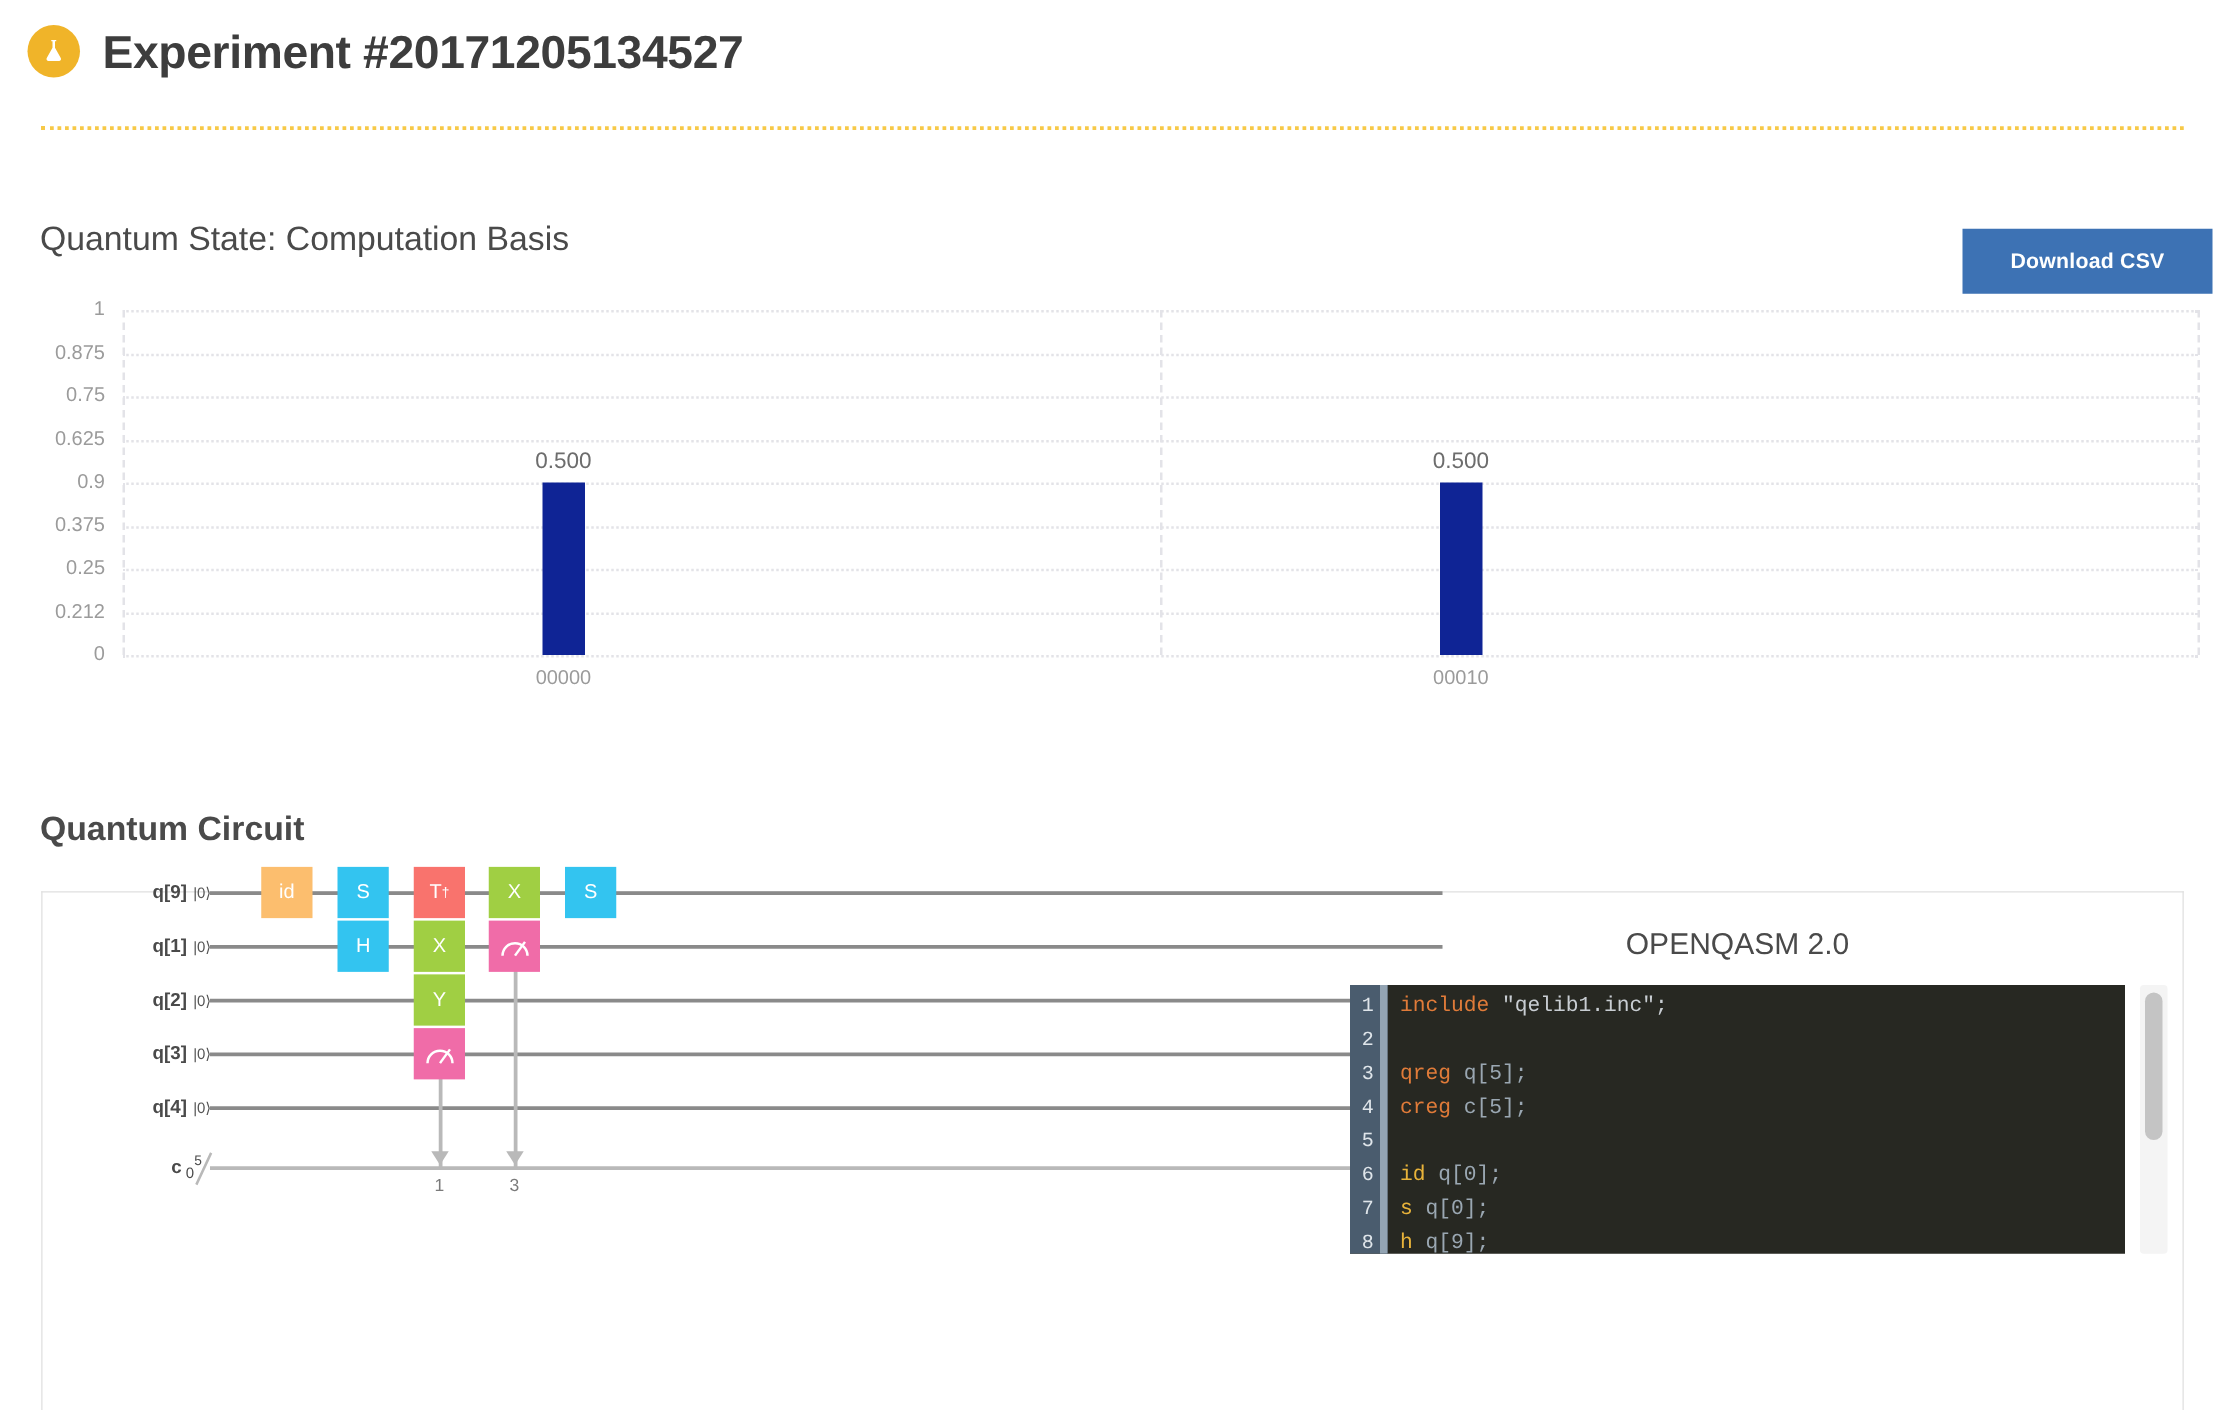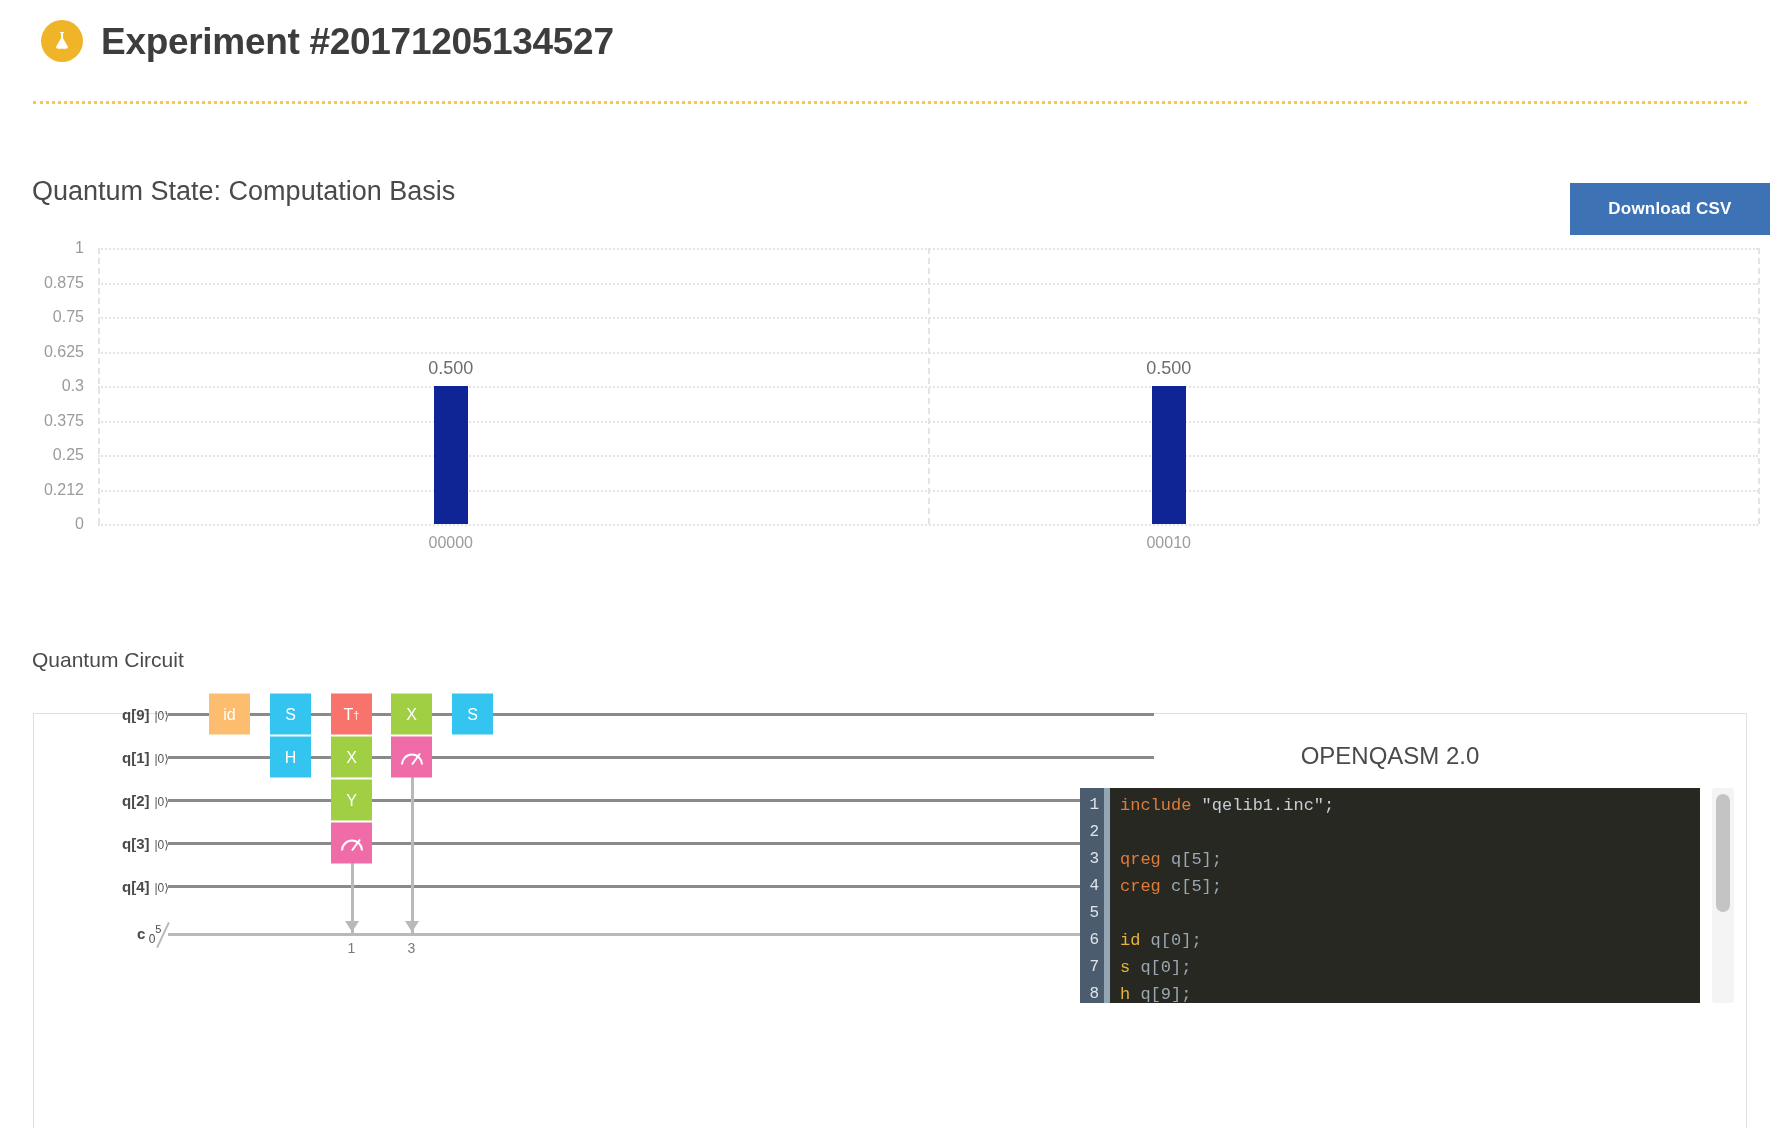--- a/index.html
+++ b/index.html
@@ -8,21 +8,21 @@
     width:1780px; height:1128px;
     background:#ffffff;
     font-family:"Liberation Sans", sans-serif;
     color:#3d3d3d;
     overflow:hidden;
     position:relative;
   }
 
   
   #header { position:absolute; left:0; top:0; width:1780px; height:110px; }
-  #exp-title-row { position:absolute; left:41px; top:20px; display:flex; align-items:center; gap:18px; }
+  #exp-title-row { position:absolute; left:22px; top:20px; display:flex; align-items:center; gap:18px; }
   #flask-badge {
     width:42px; height:42px; border-radius:50%;
     background:#f0b429; display:flex; align-items:center; justify-content:center;
   }
   #flask-badge svg { display:block; }
   #exp-title {
     font-size:37px; font-weight:bold; color:#3d3d3d;
     letter-spacing:-0.3px; white-space:nowrap; line-height:1;
   }
   #header-rule {
@@ -70,21 +70,21 @@
     transform:translateX(-50%);
   }
   .bar-xlabel {
     position:absolute; font-size:16px; color:#9b9b9b; white-space:nowrap;
     transform:translateX(-50%);
   }
 
   
   #qcircuit-title {
     position:absolute; left:32px; top:648px;
-    font-size:21px; font-weight:normal; color:#4a4a4a; white-space:nowrap;
+    font-size:27px; font-weight:bold; color:#4a4a4a; white-space:nowrap;
   }
   #circuit-panel {
     position:absolute; left:33px; top:713px; width:1714px; height:415px;
     border:1px solid #e0e0e0; border-bottom:none; background:#ffffff;
   }
 
   
   #circuit-canvas { position:absolute; left:0; top:0; width:1185px; height:414px; }
   .q-label {
     position:absolute; font-size:15px; font-weight:bold; color:#4a4a4a;
@@ -181,21 +181,21 @@
 
 <div id="qstate-title">Quantum State: Computation Basis</div>
 <button id="download-csv">Download CSV</button>
 
 <div id="chart">
   <div id="y-axis-labels">
       <div class="ytick" style="top: 10px;">1</div>
       <div class="ytick" style="top: 44.5px;">0.875</div>
       <div class="ytick" style="top: 79px; margin-left: 30px;">0.75</div>
       <div class="ytick" style="top: 113.5px;">0.625</div>
-      <div class="ytick" style="top: 148px;">0.3</div>
+      <div class="ytick" style="top: 148px;">0.9</div>
       <div class="ytick" style="top: 182.5px;">0.375</div>
       <div class="ytick" style="top: 217px;">0.25</div>
       <div class="ytick" style="top: 251.5px;">0.212</div>
       <div class="ytick" style="top: 286px;">0</div>
     </div>
   <div id="plot">
       <div class="gridline-h" style="top: 0px;"></div>
       <div class="gridline-h" style="top: 34.5px;"></div>
       <div class="gridline-h" style="top: 69px;"></div>
       <div class="gridline-h" style="top: 103.5px;"></div>

